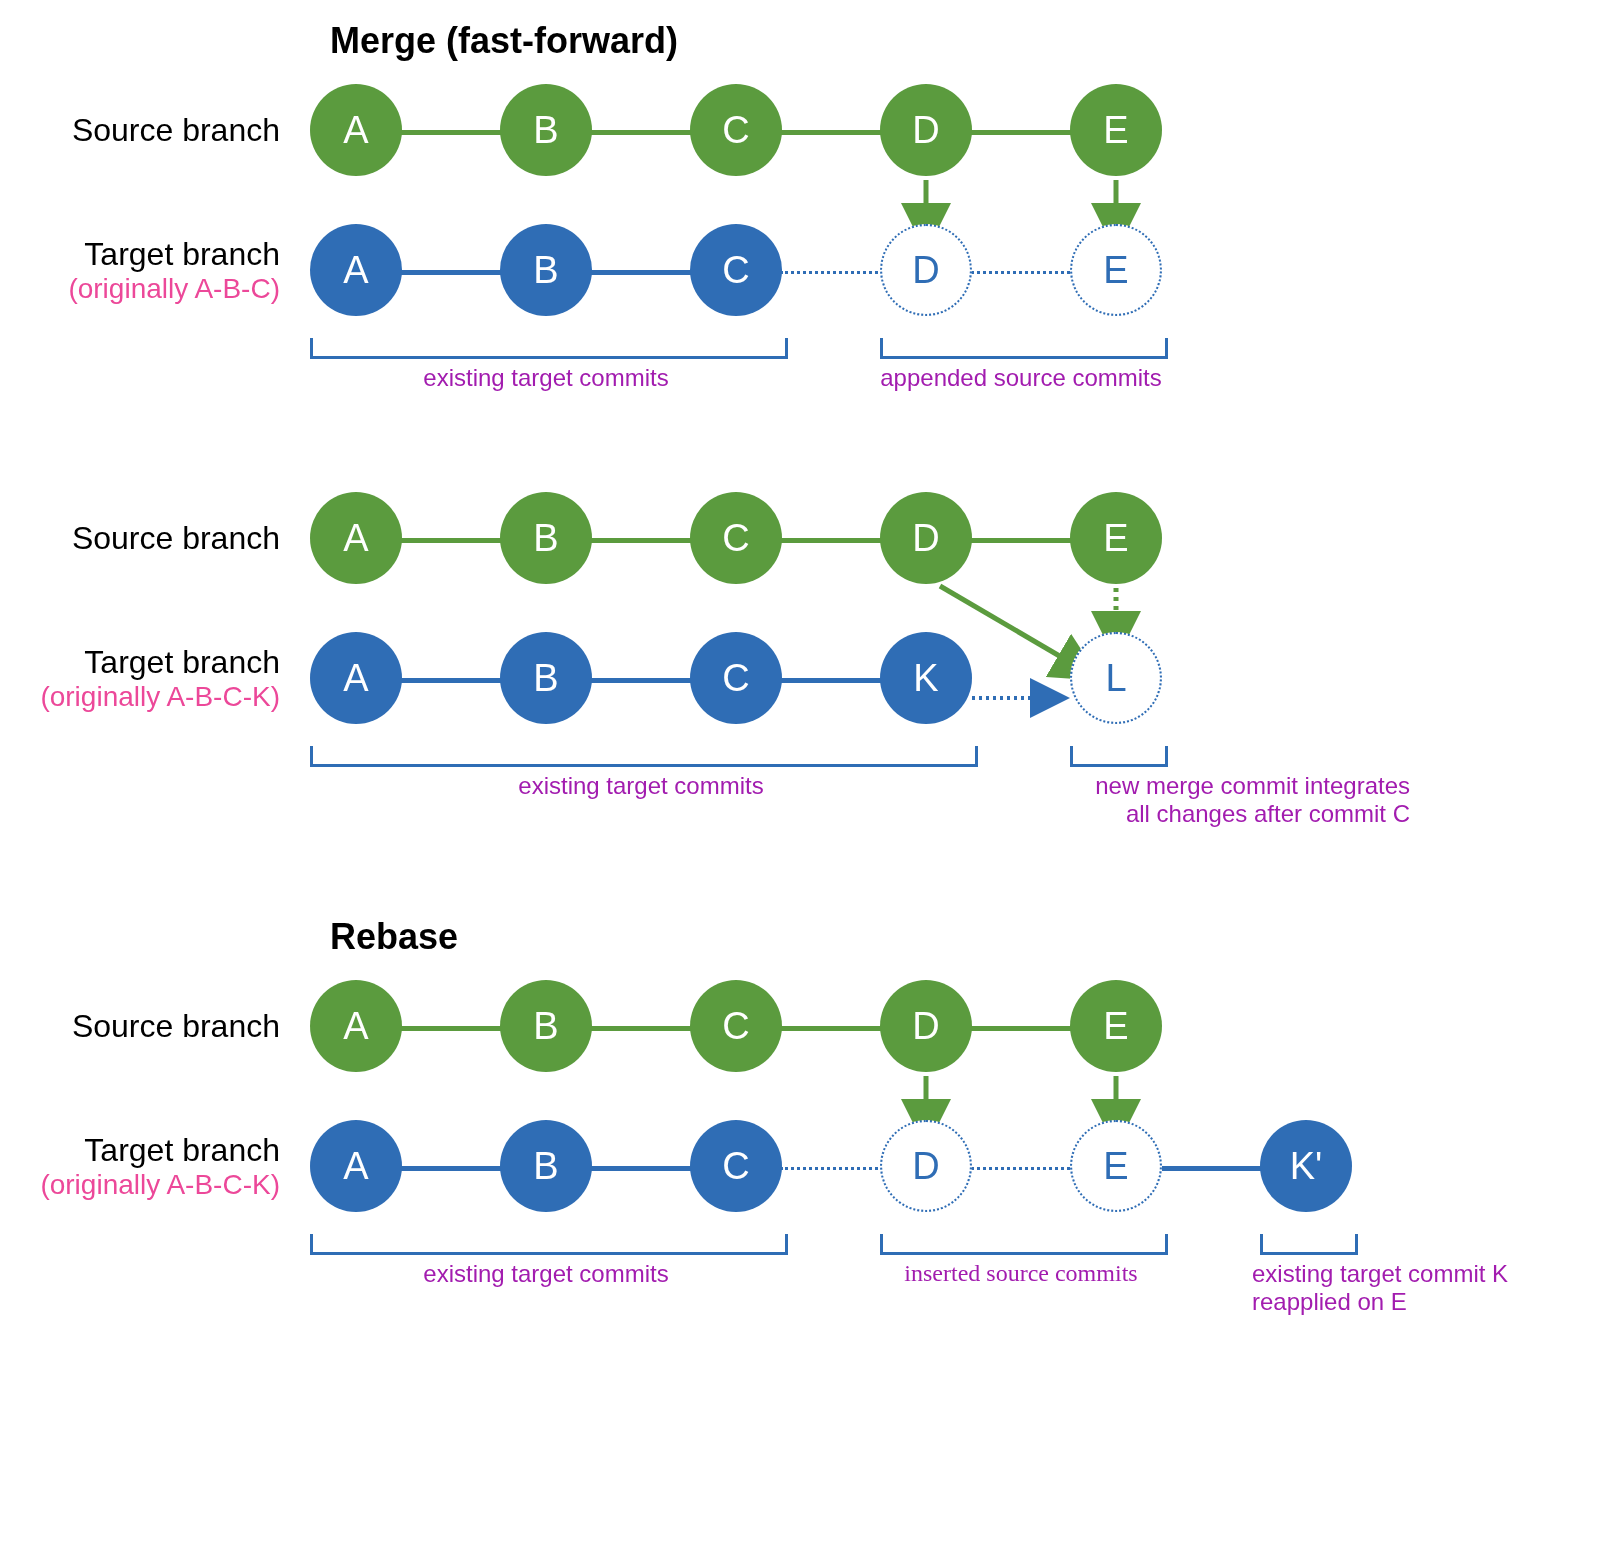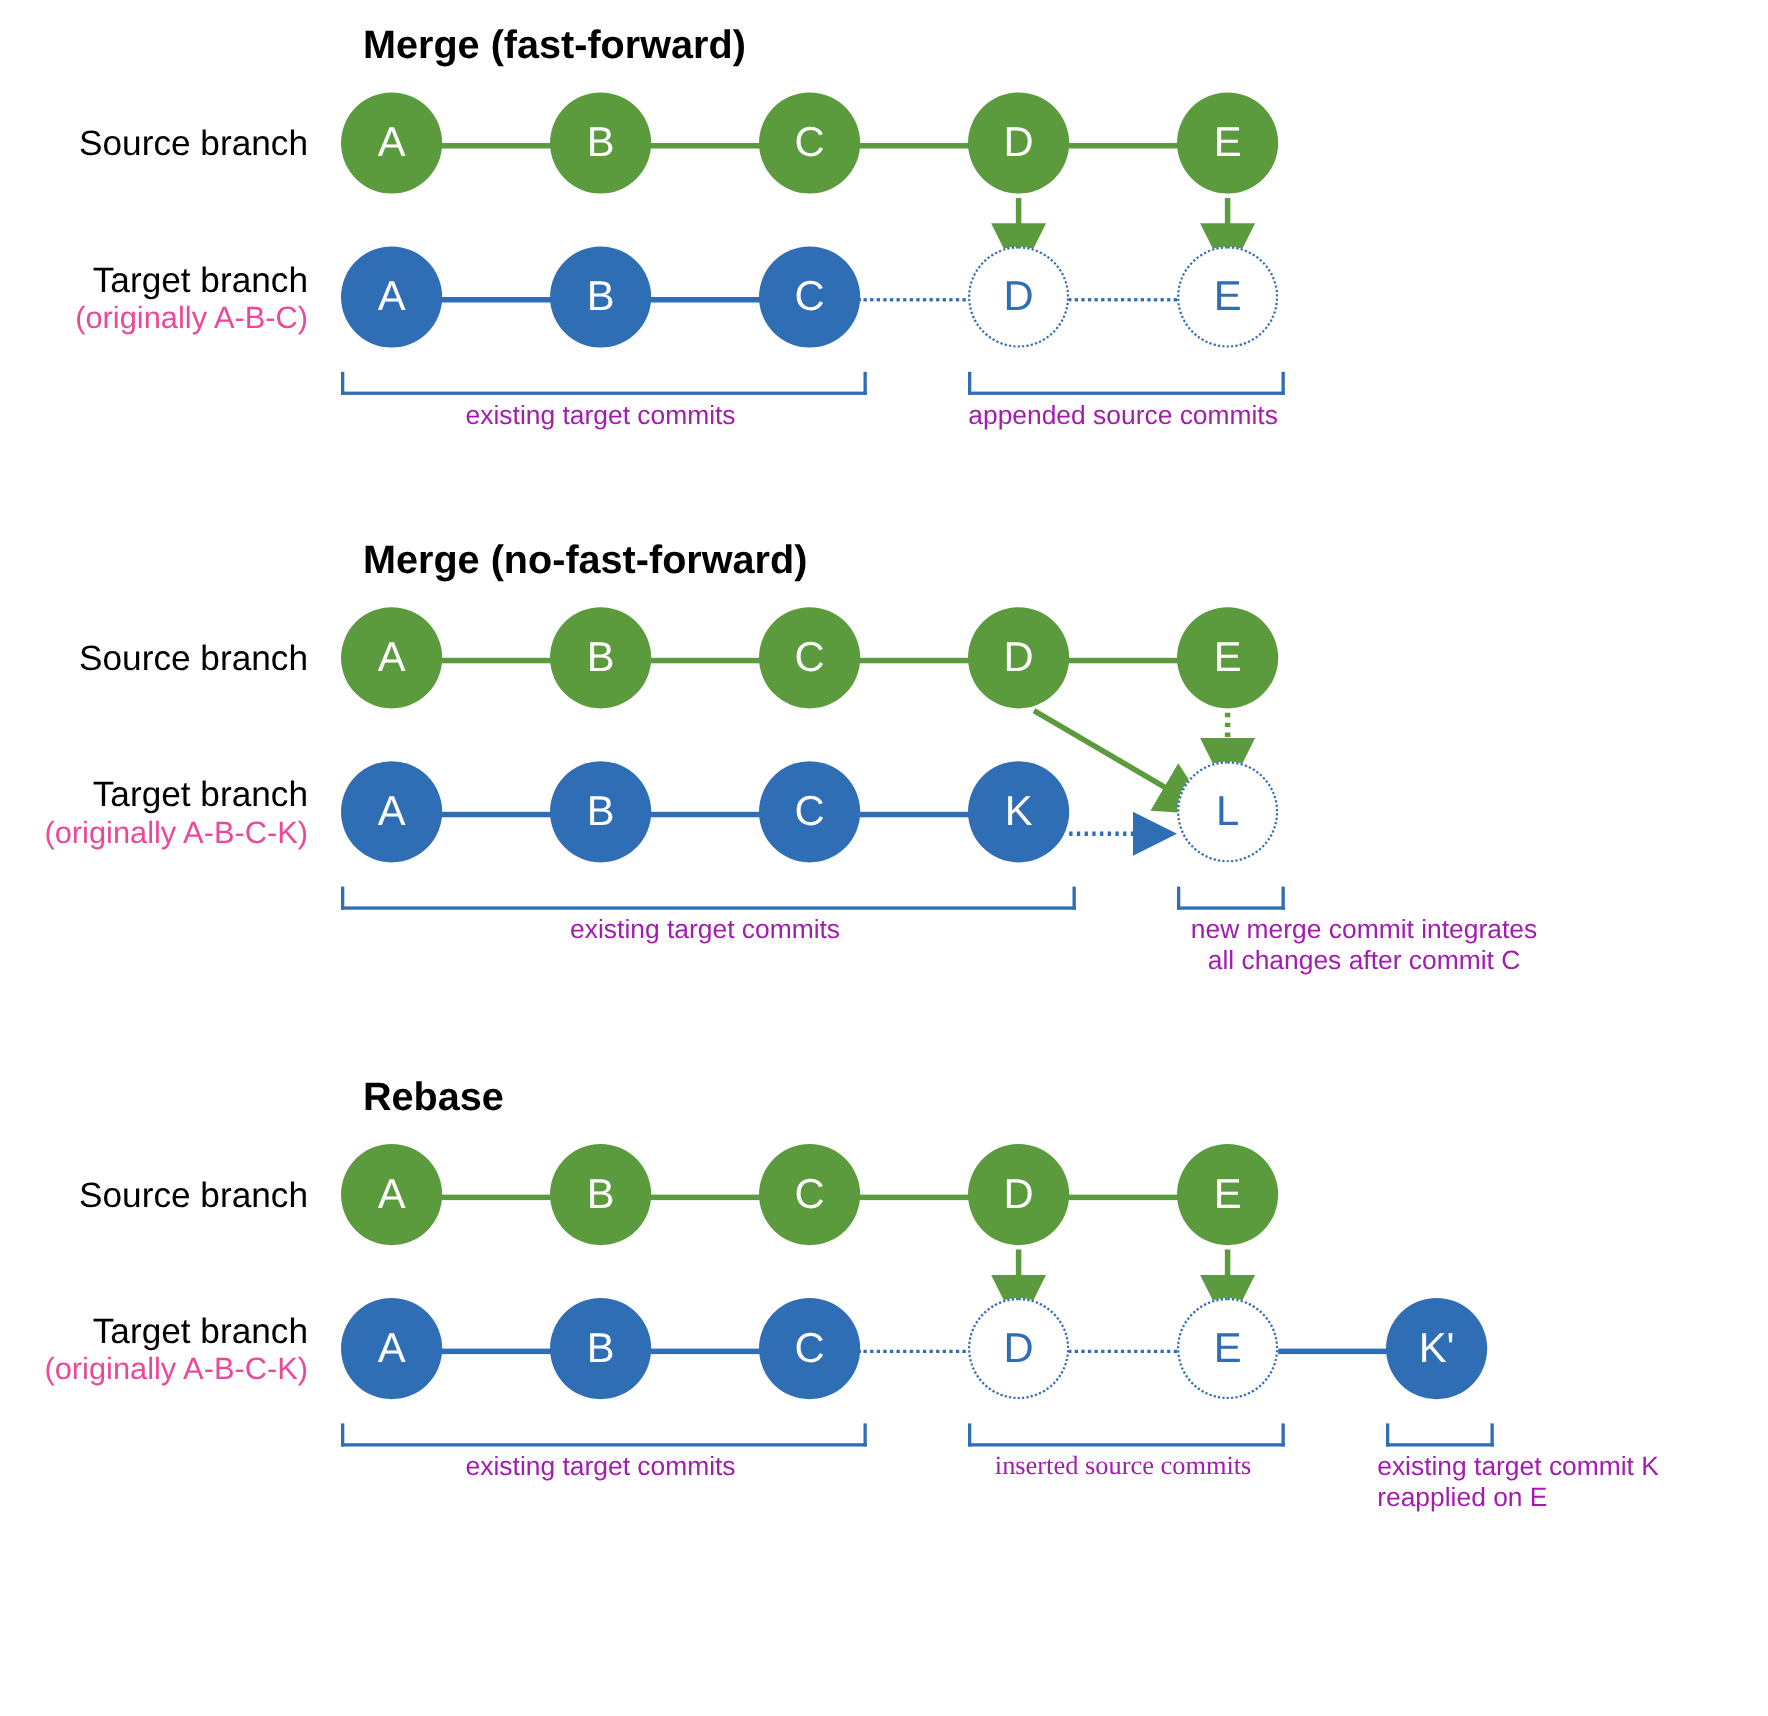--- a/index.html
+++ b/index.html
@@ -155,21 +155,20 @@
     <div class="bracket-area">
       <div class="bracket" style="left:0; width:472px;"></div>
       <div class="bracket-label" style="left:0; width:472px;">existing target commits</div>
       <div class="bracket" style="left:570px; width:282px;"></div>
       <div class="bracket-label" style="left:555px; width:312px;">appended source commits</div>
     </div>
   </div>
 </div>
 
 <div class="diagram-section">
-  <div class="section-title">Merge (no-fast-forward)</div>
 
   <div style="position:relative;">
     <div class="row">
       <div class="row-label">
         <div class="main">Source branch</div>
       </div>
       <div class="graph" style="width:900px;">
         <div class="link solid-green" style="left:46px; width:760px;"></div>
         <div class="commit green" style="left:0;">A</div>
         <div class="commit green" style="left:190px;">B</div>
@@ -208,21 +207,21 @@
         <div class="commit blue" style="left:380px;">C</div>
         <div class="commit blue" style="left:570px;">K</div>
         <div class="commit dotted-blue" style="left:760px;">L</div>
       </div>
     </div>
 
     <div class="bracket-area" style="height:100px;">
       <div class="bracket" style="left:0; width:662px;"></div>
       <div class="bracket-label" style="left:0; width:662px;">existing target commits</div>
       <div class="bracket" style="left:760px; width:92px;"></div>
-      <div class="bracket-label" style="left:760px; width:340px; text-align:center;">new merge commit integrates all changes after commit C</div>
+      <div class="bracket-label" style="left:760px; width:340px; text-align:right;">new merge commit integrates all changes after commit C</div>
     </div>
   </div>
 </div>
 
 <div class="diagram-section">
   <div class="section-title">Rebase</div>
 
   <div style="position:relative;">
     <div class="row">
       <div class="row-label">

